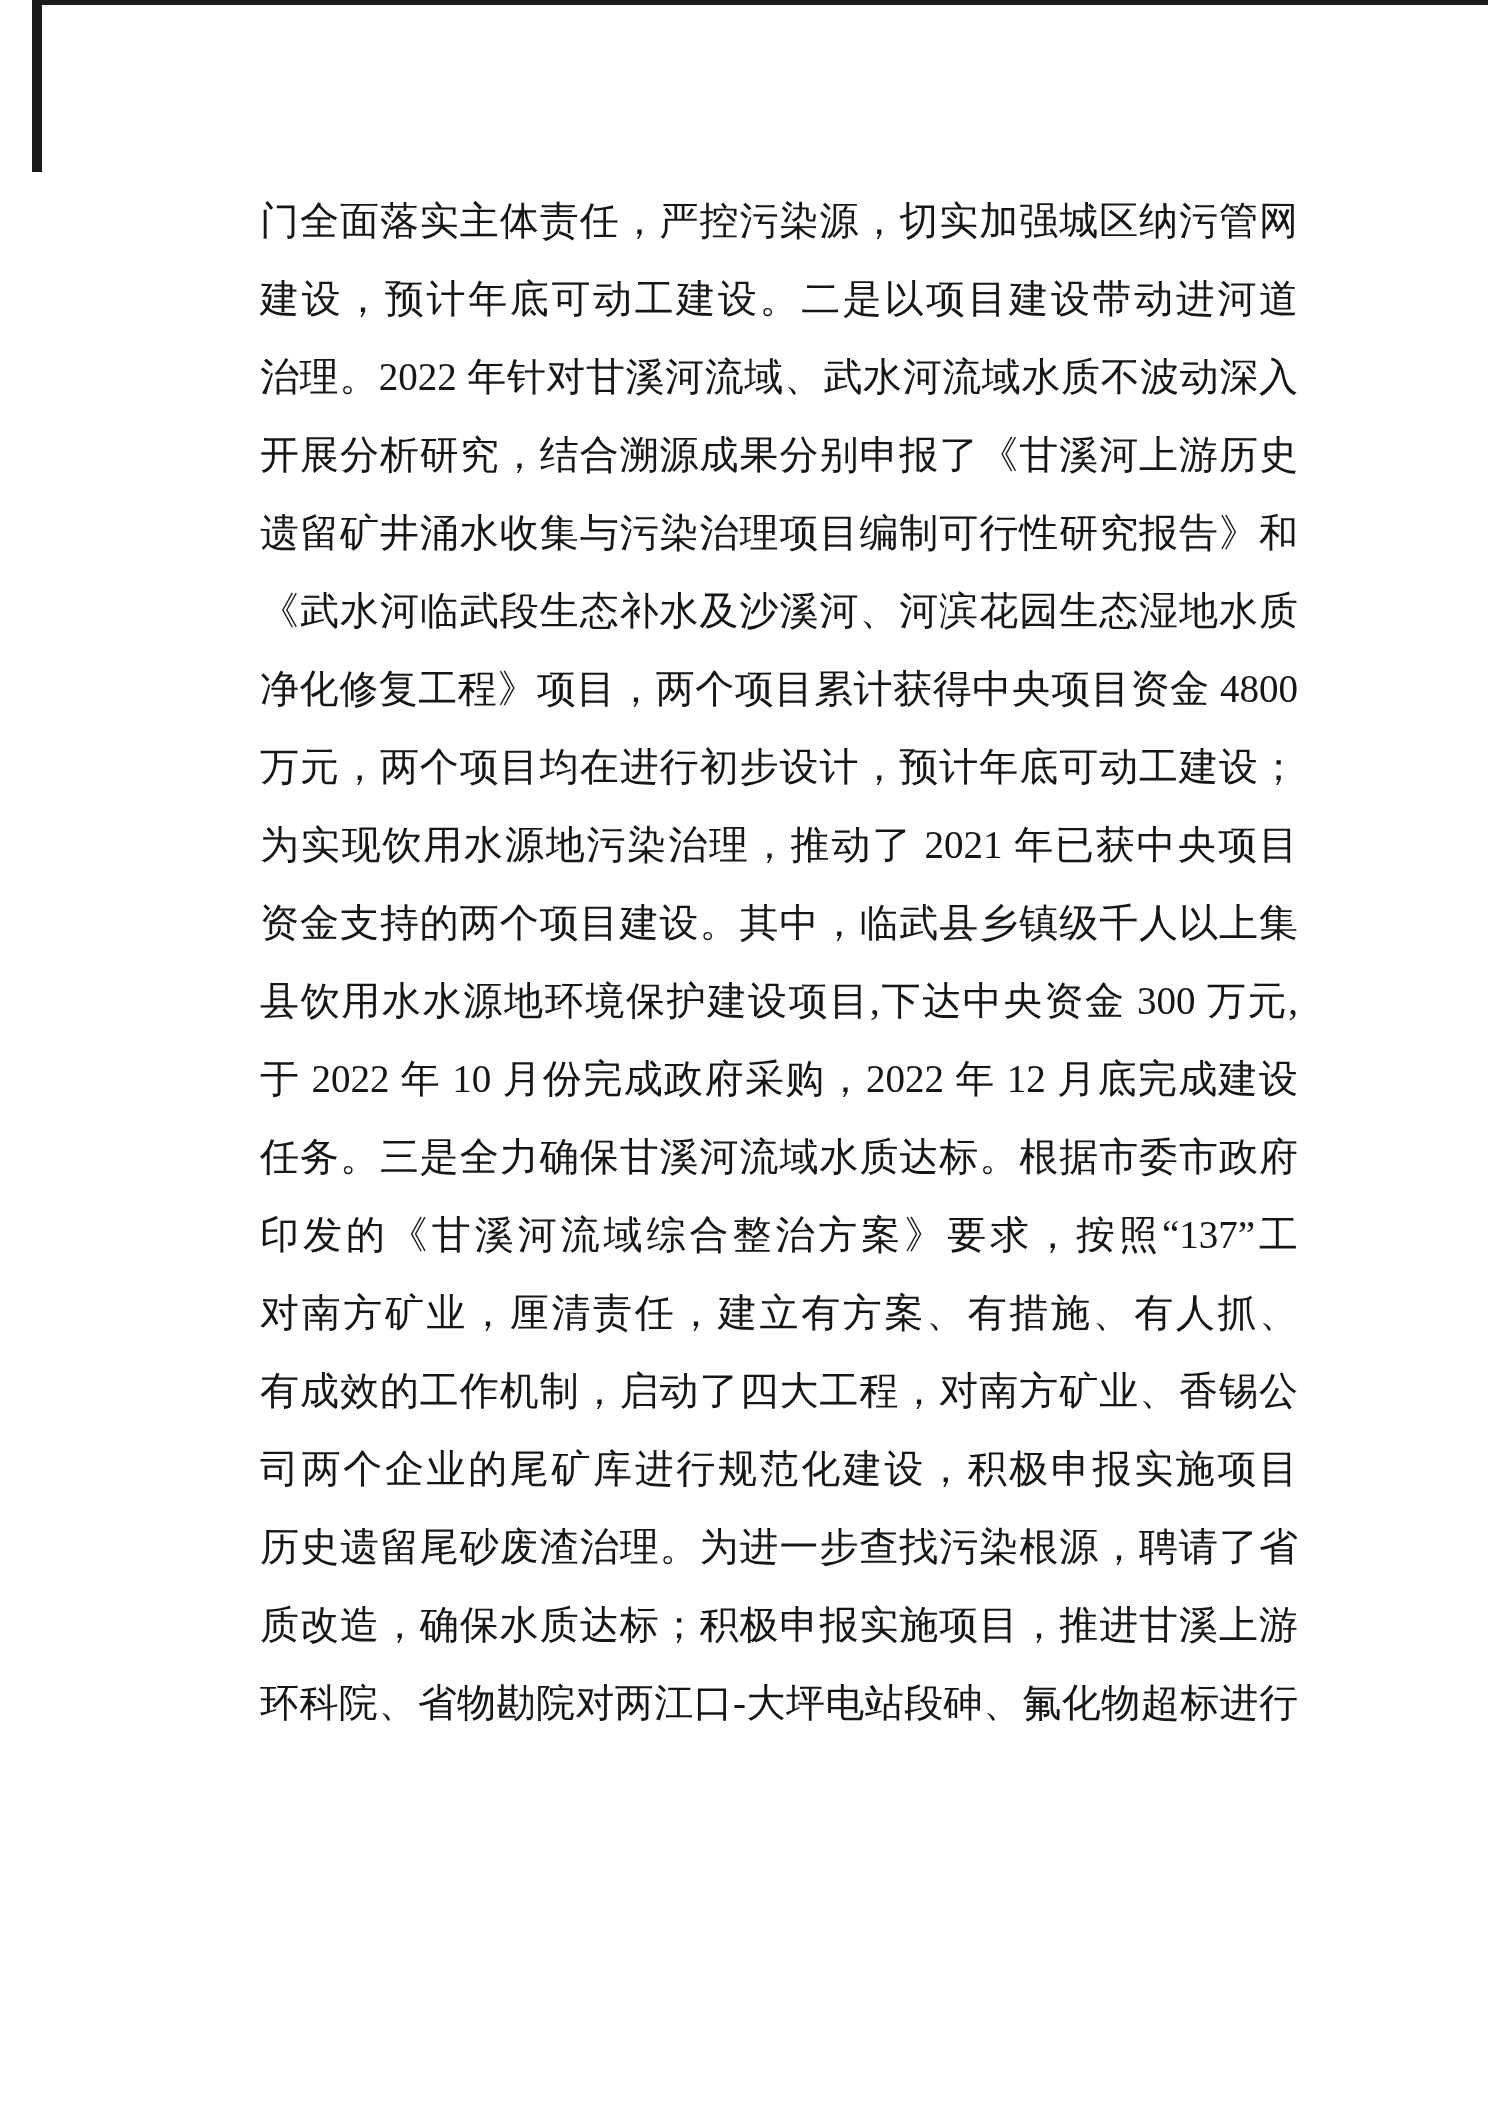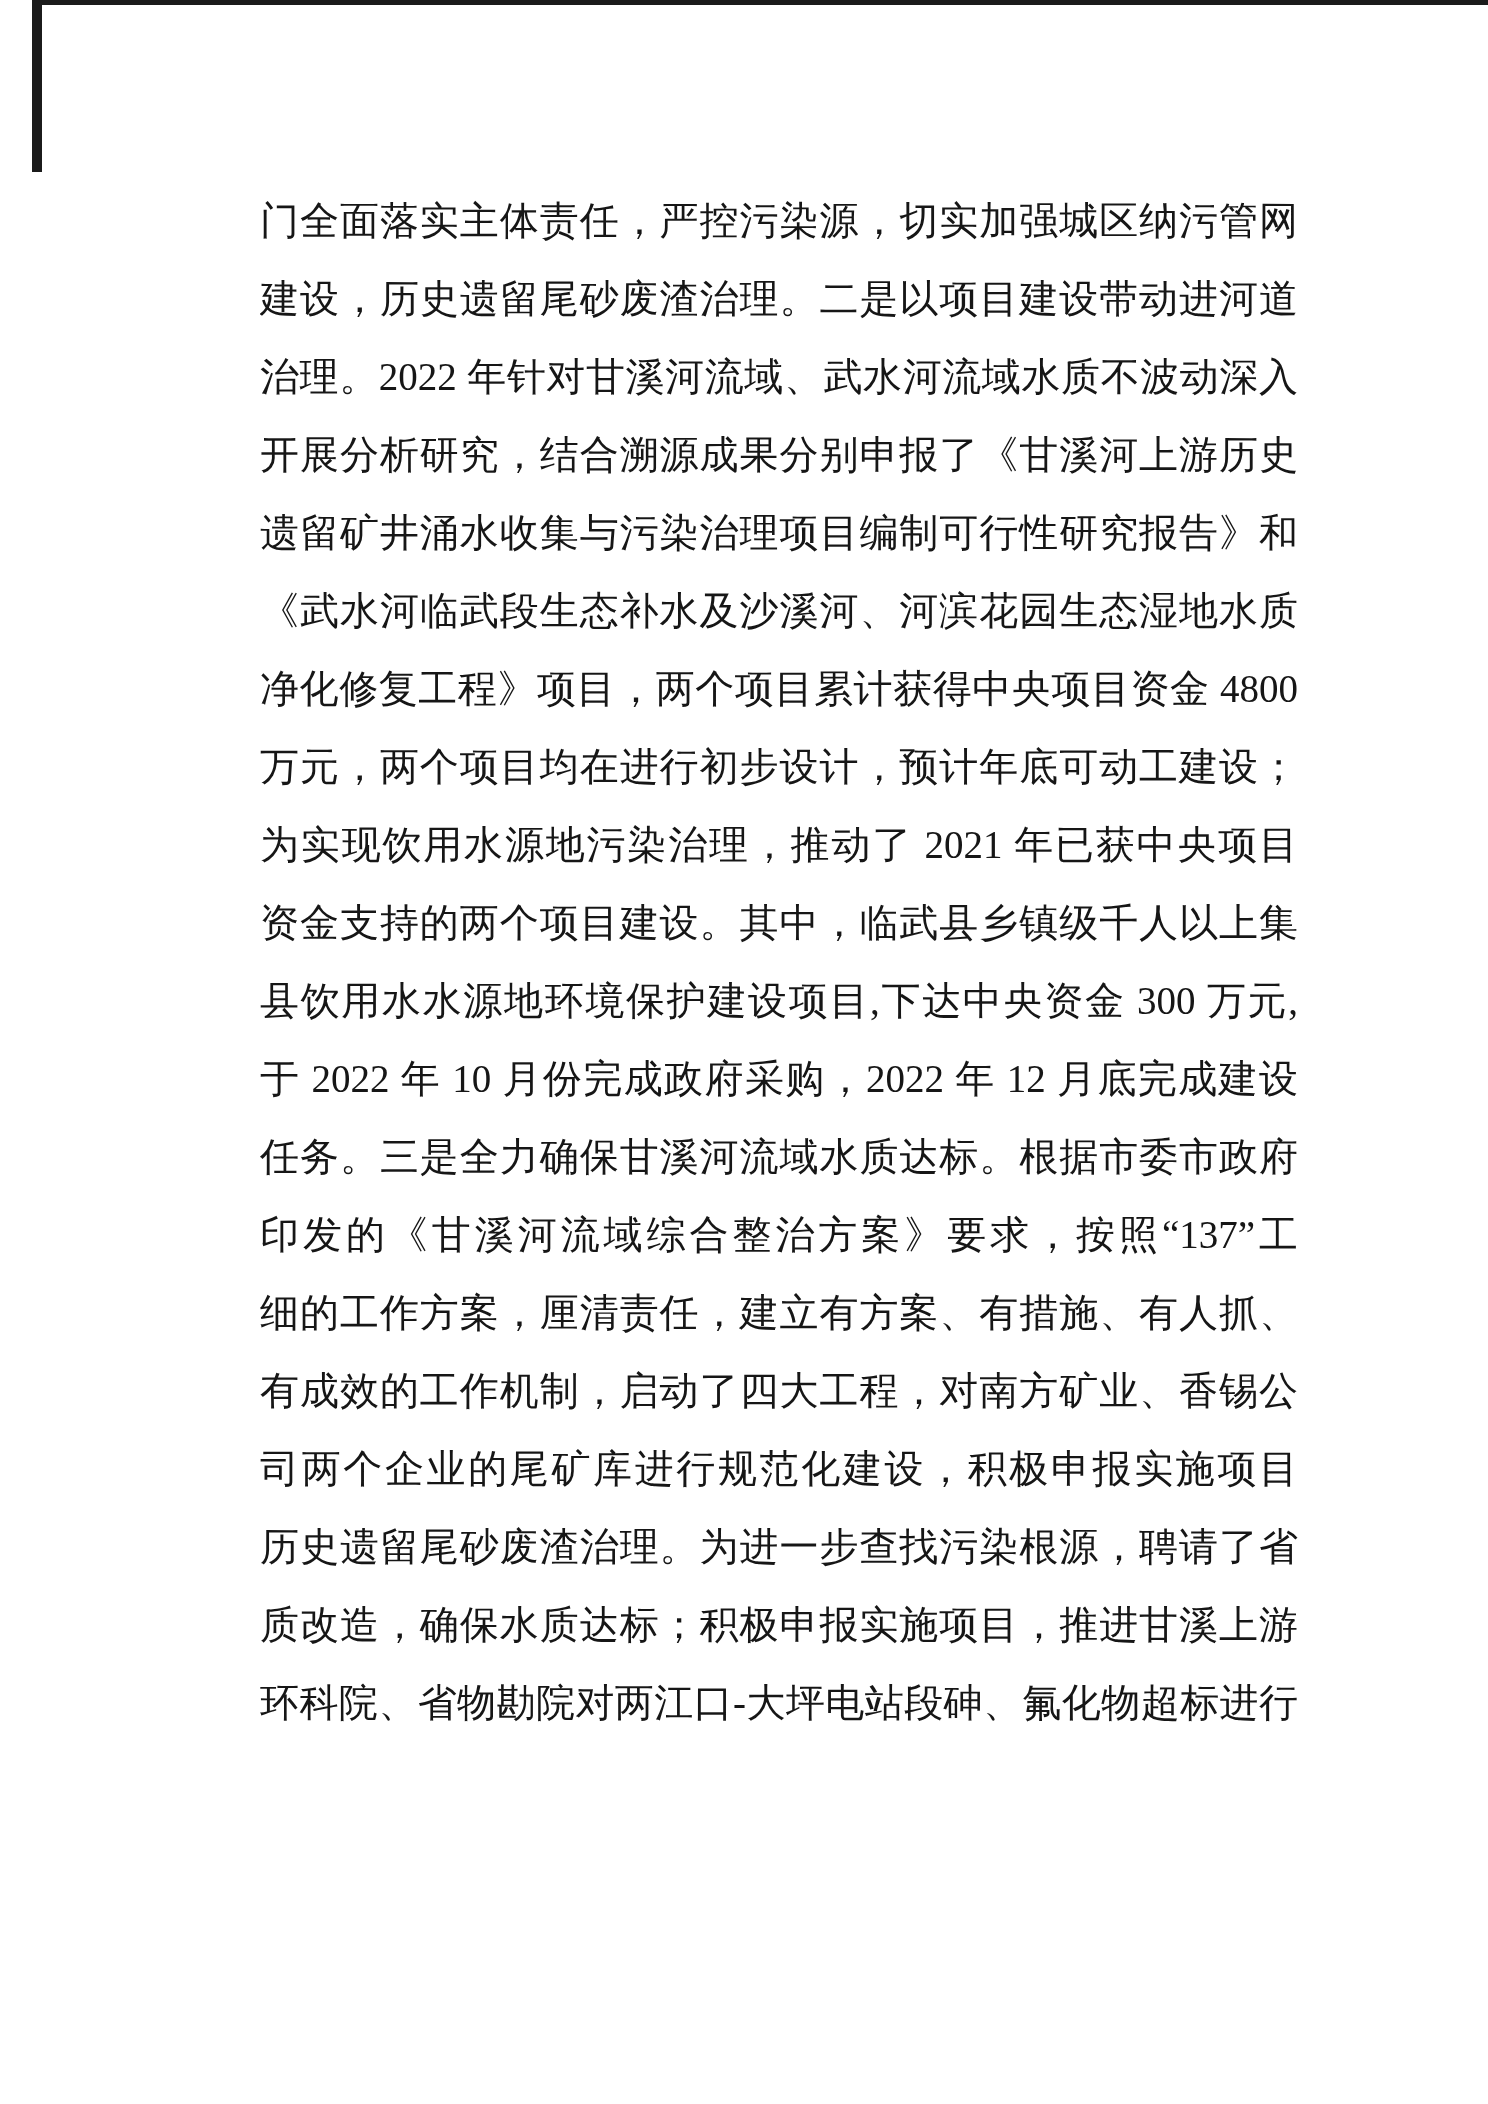--- a/index.html
+++ b/index.html
@@ -52,33 +52,33 @@
 </style>
 </head>
 <body>
 
 <div class="page">
   <div class="edge-top"></div>
   <div class="edge-left"></div>
   <div class="edge-right"></div>
   <div class="text-block">
       <div class="text-line">门全面落实主体责任，严控污染源，切实加强城区纳污管网</div>
-      <div class="text-line">建设，历史遗留尾砂废渣治理。二是以项目建设带动进河道</div>
+      <div class="text-line">建设，预计年底可动工建设。二是以项目建设带动进河道</div>
       <div class="text-line">治理。2022 年针对甘溪河流域、武水河流域水质不波动深入</div>
       <div class="text-line">开展分析研究，结合溯源成果分别申报了《甘溪河上游历史</div>
       <div class="text-line">遗留矿井涌水收集与污染治理项目编制可行性研究报告》和</div>
       <div class="text-line">《武水河临武段生态补水及沙溪河、河滨花园生态湿地水质</div>
       <div class="text-line">净化修复工程》项目，两个项目累计获得中央项目资金 4800</div>
       <div class="text-line">万元，两个项目均在进行初步设计，预计年底可动工建设；</div>
       <div class="text-line">为实现饮用水源地污染治理，推动了 2021 年已获中央项目</div>
       <div class="text-line">资金支持的两个项目建设。其中，临武县乡镇级千人以上集</div>
       <div class="text-line">县饮用水水源地环境保护建设项目,下达中央资金 300 万元,</div>
       <div class="text-line">于 2022 年 10 月份完成政府采购，2022 年 12 月底完成建设</div>
       <div class="text-line">任务。三是全力确保甘溪河流域水质达标。根据市委市政府</div>
       <div class="text-line">印发的《甘溪河流域综合整治方案》要求，按照“137”工</div>
-      <div class="text-line">细的工作方案，厘清责任，建立有方案、有措施、有人抓、</div>
+      <div class="text-line">对南方矿业，厘清责任，建立有方案、有措施、有人抓、</div>
       <div class="text-line">有成效的工作机制，启动了四大工程，对南方矿业、香锡公</div>
       <div class="text-line">司两个企业的尾矿库进行规范化建设，积极申报实施项目</div>
       <div class="text-line">历史遗留尾砂废渣治理。为进一步查找污染根源，聘请了省</div>
       <div class="text-line">质改造，确保水质达标；积极申报实施项目，推进甘溪上游</div>
       <div class="text-line">环科院、省物勘院对两江口-大坪电站段砷、氟化物超标进行</div>
     </div>
 </div>
 
 </body></html>

